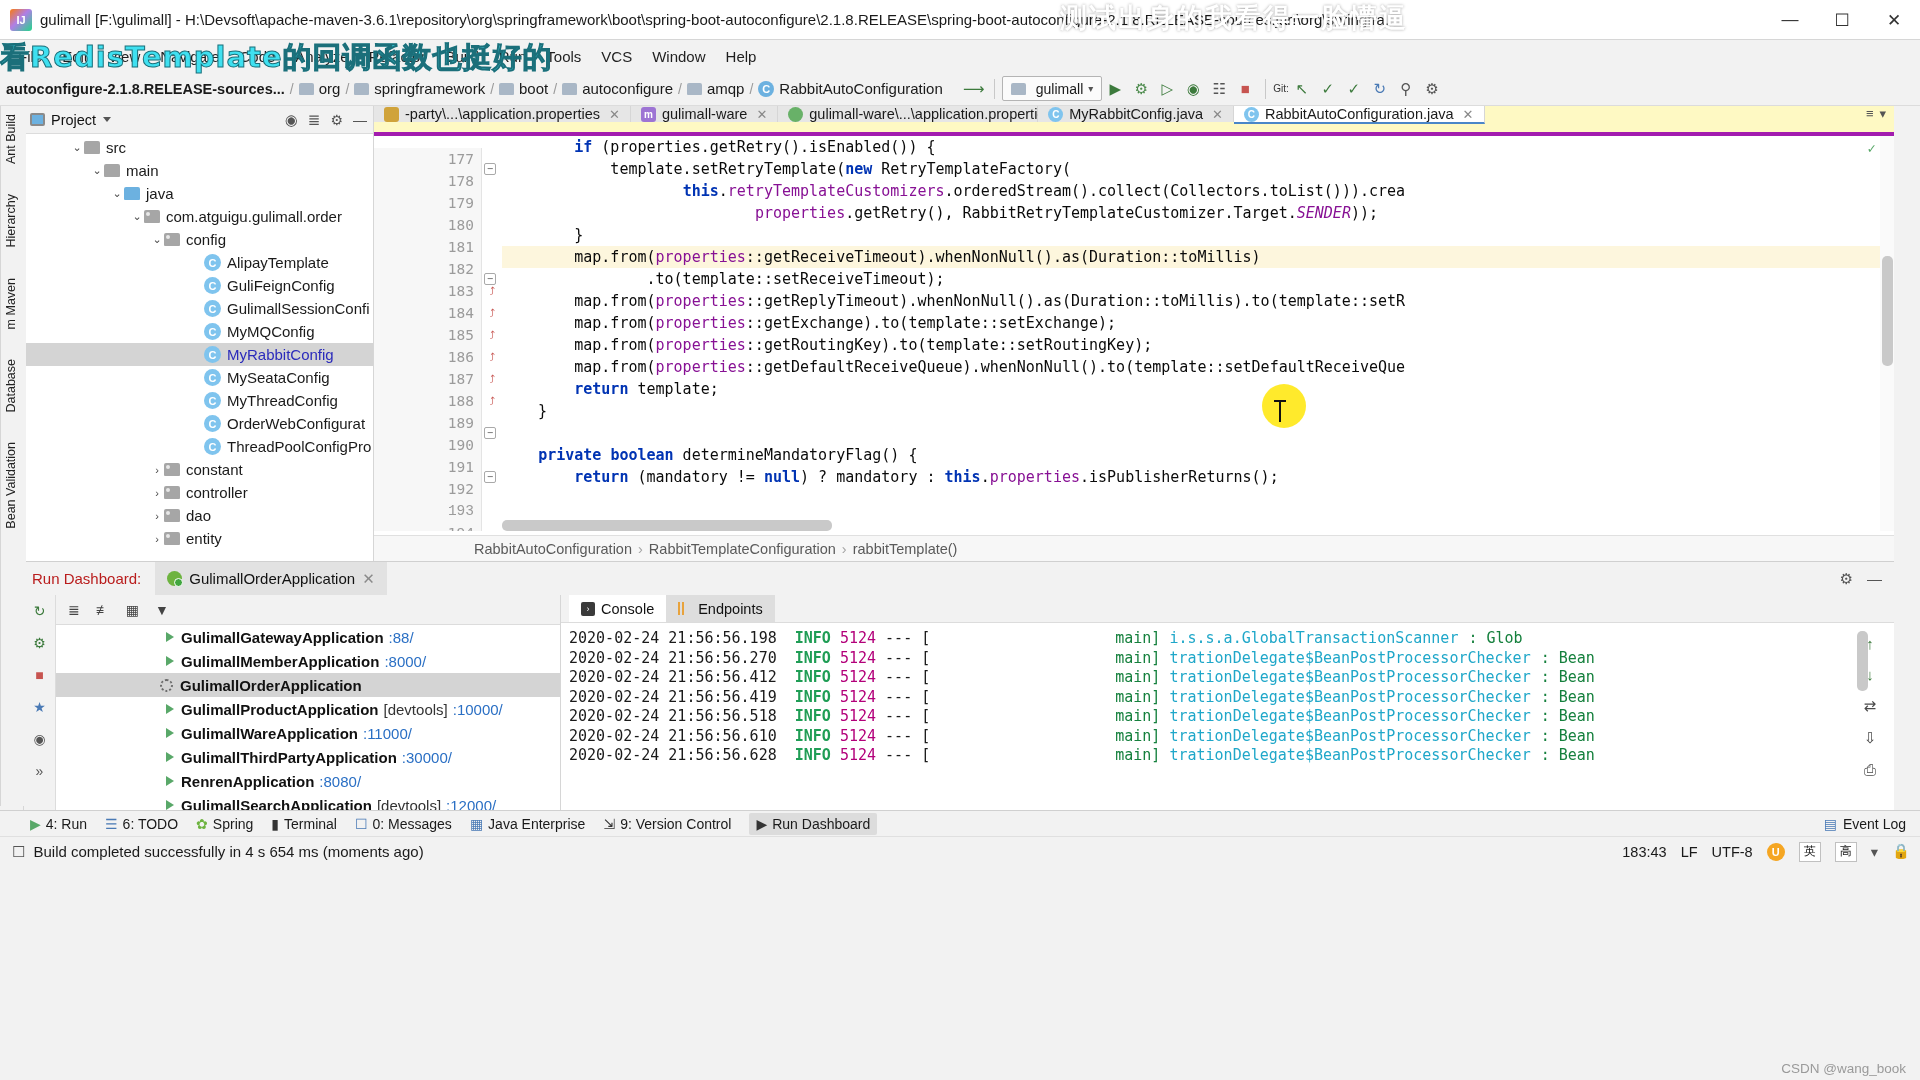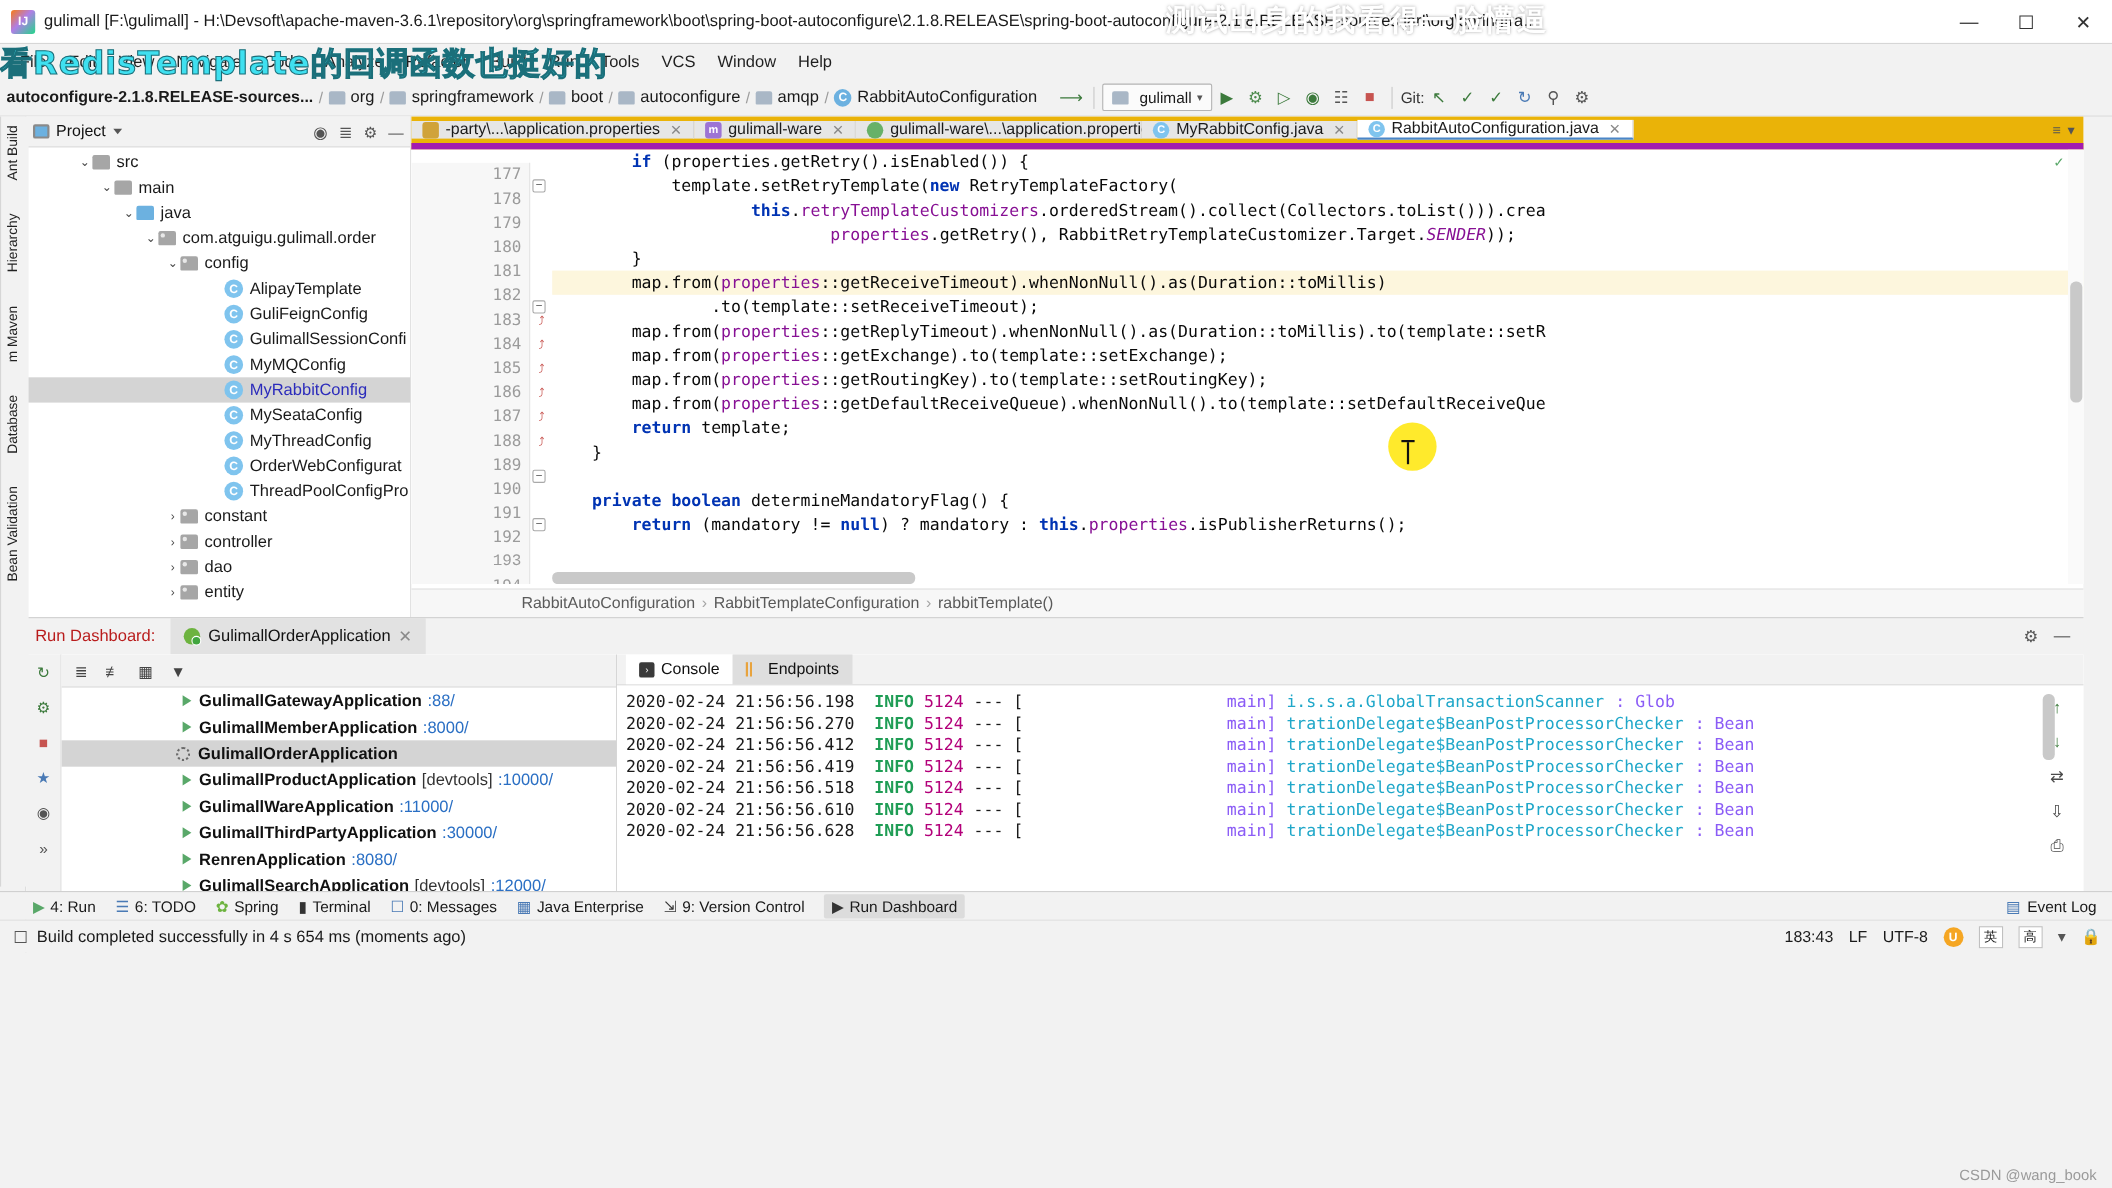--- a/index.html
+++ b/index.html
@@ -33,21 +33,21 @@
   .crumb-first { font-weight:bold; font-size:14.5px; }
   .ficon { width:15px; height:12px; background:#a9b7c6; border-radius:2px 2px 1px 1px;
     margin-right:5px; display:inline-block; position:relative; }
   .cicon { width:16px;height:16px;border-radius:50%;background:#6cb1e0;color:#fff;font-size:11px;
     display:inline-flex;align-items:center;justify-content:center;margin-right:5px;font-weight:bold;}
   .tb-sep { width:1px;height:20px;background:#c8c8c8;margin:0 7px; }
   .tb-ico { width:26px;height:26px;display:inline-flex;align-items:center;justify-content:center;
     font-size:15px;color:#3c7a3c; }
   .runcfg { display:flex;align-items:center;gap:5px;border:1px solid #b4b4b4;background:#fbfbfb;
     height:25px;padding:0 8px;border-radius:2px;font-size:14px;color:#1a1a1a; }
-  .git-label { font-size:14px;color:#333; }
+  .git-label { font-size:10px;color:#333; }
 
   
   .rail { position:absolute; top:106px; left:0; width:24px; background:#f2f2f2;
     border-right:1px solid #d6d6d6; }
   .rail.left { height:760px; }
   .rail-v { writing-mode:vertical-rl; transform:rotate(180deg); font-size:12.5px;
     color:#222; padding:8px 3px; white-space:nowrap; }
 
   
   .proj-panel { position:absolute; left:24px; top:106px; width:350px; height:455px;
@@ -68,22 +68,22 @@
   .fold.blue { background:#6cb1e0; }
   .fold.pkgi { background:#a6a6a6; position:relative; }
   .fold.pkgi::after{content:"";position:absolute;left:2px;top:2px;width:4px;height:4px;background:#e8e8e8;border-radius:50%;}
   .cbadge { width:17px;height:17px;border-radius:50%;background:#7fc4ee;color:#fff;font-size:11px;
     display:inline-flex;align-items:center;justify-content:center;margin-right:6px;flex:none;font-weight:bold;}
   .tnode.sel .tlabel { color:#2b2bbb; }
 
   
   .editor-wrap { position:absolute; left:374px; top:106px; width:1520px; height:455px;
     background:#fff; }
-  .tabs { height:30px; display:flex; align-items:center; background:#eab308;
-    border-bottom:6px solid #a21caf; }
+  .tabs { height:30px; display:flex; align-items:flex-start; background:#fef9c3;
+    border-bottom:4px solid #a21caf; }
   .tab { display:flex; align-items:center; gap:6px; padding:0 10px; font-size:14.5px;
     color:#1a1a1a; border-right:1px solid #d6d6d6; white-space:nowrap; max-width:260px;
     background:#e6e6e6; }
   .tab.active { background:#ffffff; border-bottom:2px solid #4a86c8; }
   .tab .x { color:#888; font-size:13px; margin-left:3px; }
   .tab .ti { width:15px;height:15px;border-radius:3px;font-size:10px;color:#fff;
     display:inline-flex;align-items:center;justify-content:center;flex:none;font-weight:bold; }
   .ti.m { background:#9d74d4; }
   .ti.g { background:#68b168; border-radius:50%; }
   .ti.c { background:#7fc4ee; border-radius:50%; }
@@ -164,21 +164,21 @@
     display:inline-flex;align-items:center;justify-content:center;border-radius:2px;}
   .ep-ico { width:14px;height:13px; background:
      linear-gradient(90deg,#e8a33d 2px,transparent 2px,transparent 4px,#e8a33d 4px,#e8a33d 6px,transparent 6px); }
   .log { position:absolute; left:8px; top:34px; right:46px; bottom:0; overflow:hidden;
     font-family:"DejaVu Sans Mono", monospace; font-size:15px; line-height:19.5px; }
   .logline { white-space:pre; }
   .lg-date { color:#1a1a1a; }
   .lg-info { color:#1f9d55; font-weight:bold; }
   .lg-pid  { color:#b3007a; }
   .lg-dash { color:#1a1a1a; }
-  .lg-main { color:#8b5cf6; }
+  .lg-main { color:#15803d; }
   .lg-cls  { color:#1fa7c9; }
   .rc-right { position:absolute; right:4px; top:34px; width:40px; display:flex;
     flex-direction:column; align-items:center; gap:14px; padding-top:6px;
     font-size:15px; color:#4a4a4a; }
   .rc-vscroll { position:absolute; right:26px; top:36px; width:11px; height:150px; }
   .rc-vthumb { width:11px; height:60px; background:#c9c9c9; border-radius:5px; }
 
   
   .rail.right { position:absolute; right:0; top:106px; width:26px; height:700px;
     border-left:1px solid #d6d6d6; border-right:none; }

